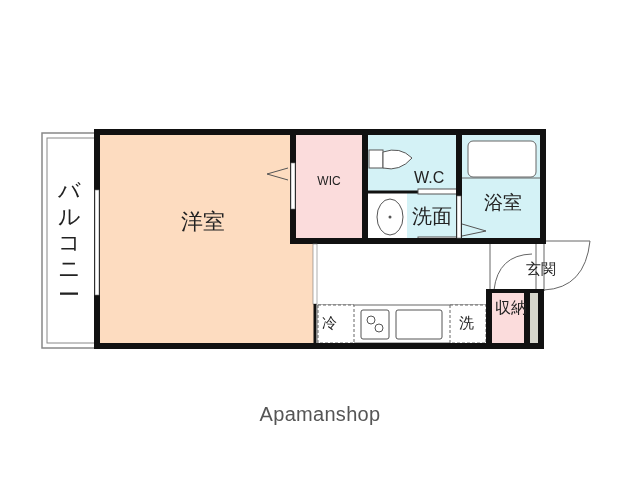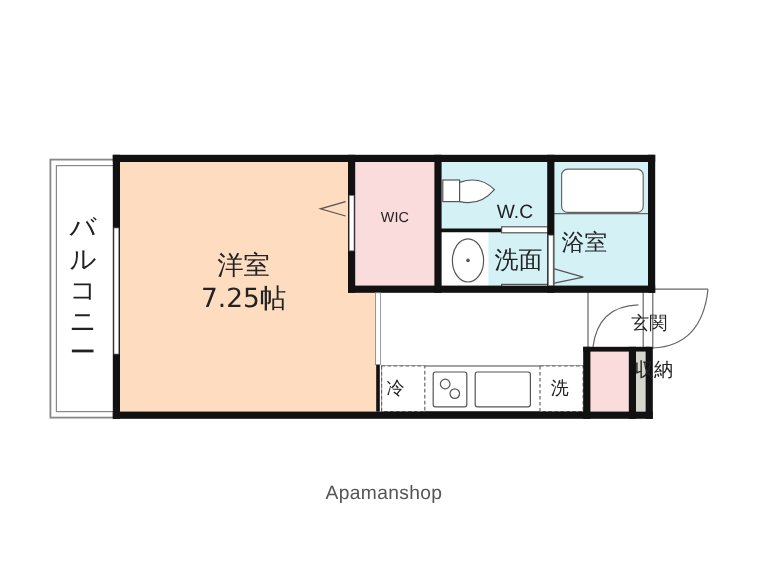--- a/index.html
+++ b/index.html
@@ -3,27 +3,27 @@
 <meta charset="utf-8">
 <style>
   html,body{margin:0;padding:0;background:#ffffff;}
   body{width:640px;height:480px;position:relative;overflow:hidden;font-family:"DejaVu Sans","Liberation Sans",sans-serif;}
   #plan{position:absolute;left:0;top:0;width:640px;height:480px;}
   .lbl{position:absolute;color:#222;font-family:"DejaVu Sans",sans-serif;white-space:nowrap;line-height:1;}
   .room-main{left:128px;top:208px;width:150px;text-align:center;font-size:22px;line-height:28px;}
   .wic{left:296px;top:175px;width:66px;text-align:center;font-size:12px;font-family:"Liberation Sans",sans-serif;}
   .wc{left:414px;top:150px;font-size:16px;font-family:"Liberation Sans",sans-serif;margin-top:20px;}
   .senmen{left:412px;top:206px;font-size:20px;}
-  .yokushitsu{left:468px;top:193px;width:70px;font-size:19px;}
+  .yokushitsu{left:468px;top:193px;width:70px;text-align:center;font-size:19px;}
   .genkan{left:526px;top:262px;font-size:15px;}
-  .shuno{left:495px;top:298px;width:26px;text-align:center;font-size:16px;line-height:20px;margin-left:34px;}
+  .shuno{left:495px;top:298px;width:26px;text-align:center;font-size:16px;line-height:20px;}
   .rei{left:322px;top:316px;font-size:15px;}
   .sen{left:459px;top:316px;font-size:15px;}
   .balcony{left:58px;top:178px;width:26px;text-align:left;font-size:22px;line-height:26px;white-space:normal;word-break:break-all;}
-  .brand{left:0;width:640px;top:404px;text-align:center;font-family:"Liberation Sans",sans-serif;font-size:16px;color:#555;letter-spacing:0.3px;}
+  .brand{left:0;width:640px;top:404px;text-align:center;font-family:"Liberation Sans",sans-serif;font-size:20px;color:#555;letter-spacing:0.3px;}
 </style>
 </head>
 <body>
 
 <svg id="plan" viewBox="0 0 640 480" xmlns="http://www.w3.org/2000/svg">
 
   <g>
     <rect x="42" y="133" width="56" height="215" fill="#ffffff" stroke="#888" stroke-width="1.5"></rect>
     <rect x="47" y="138" width="51" height="205" fill="none" stroke="#888" stroke-width="1"></rect>
   </g>
@@ -105,21 +105,20 @@
   <rect x="291" y="163" width="4" height="46" fill="#fff" stroke="#777" stroke-width="0.6"></rect>
 
   <rect x="457" y="196" width="4" height="42" fill="#fff" stroke="#777" stroke-width="0.6"></rect>
 
   <rect x="313" y="244" width="4" height="60" fill="#fff" stroke="#777" stroke-width="0.6"></rect>
   <line x1="315" y1="304" x2="315" y2="343" stroke="#111" stroke-width="3"></line>
 </svg>
 
 <div class="lbl room-main">
   <div>洋室</div>
-  <div>7.25帖</div>
 </div>
 <div class="lbl wic">WIC</div>
 <div class="lbl wc">W.C</div>
 <div class="lbl senmen">洗面</div>
 <div class="lbl yokushitsu">浴室</div>
 <div class="lbl genkan">玄関</div>
 <div class="lbl shuno">収納</div>
 <div class="lbl rei">冷</div>
 <div class="lbl sen">洗</div>
 <div class="lbl balcony">バルコニー</div>

